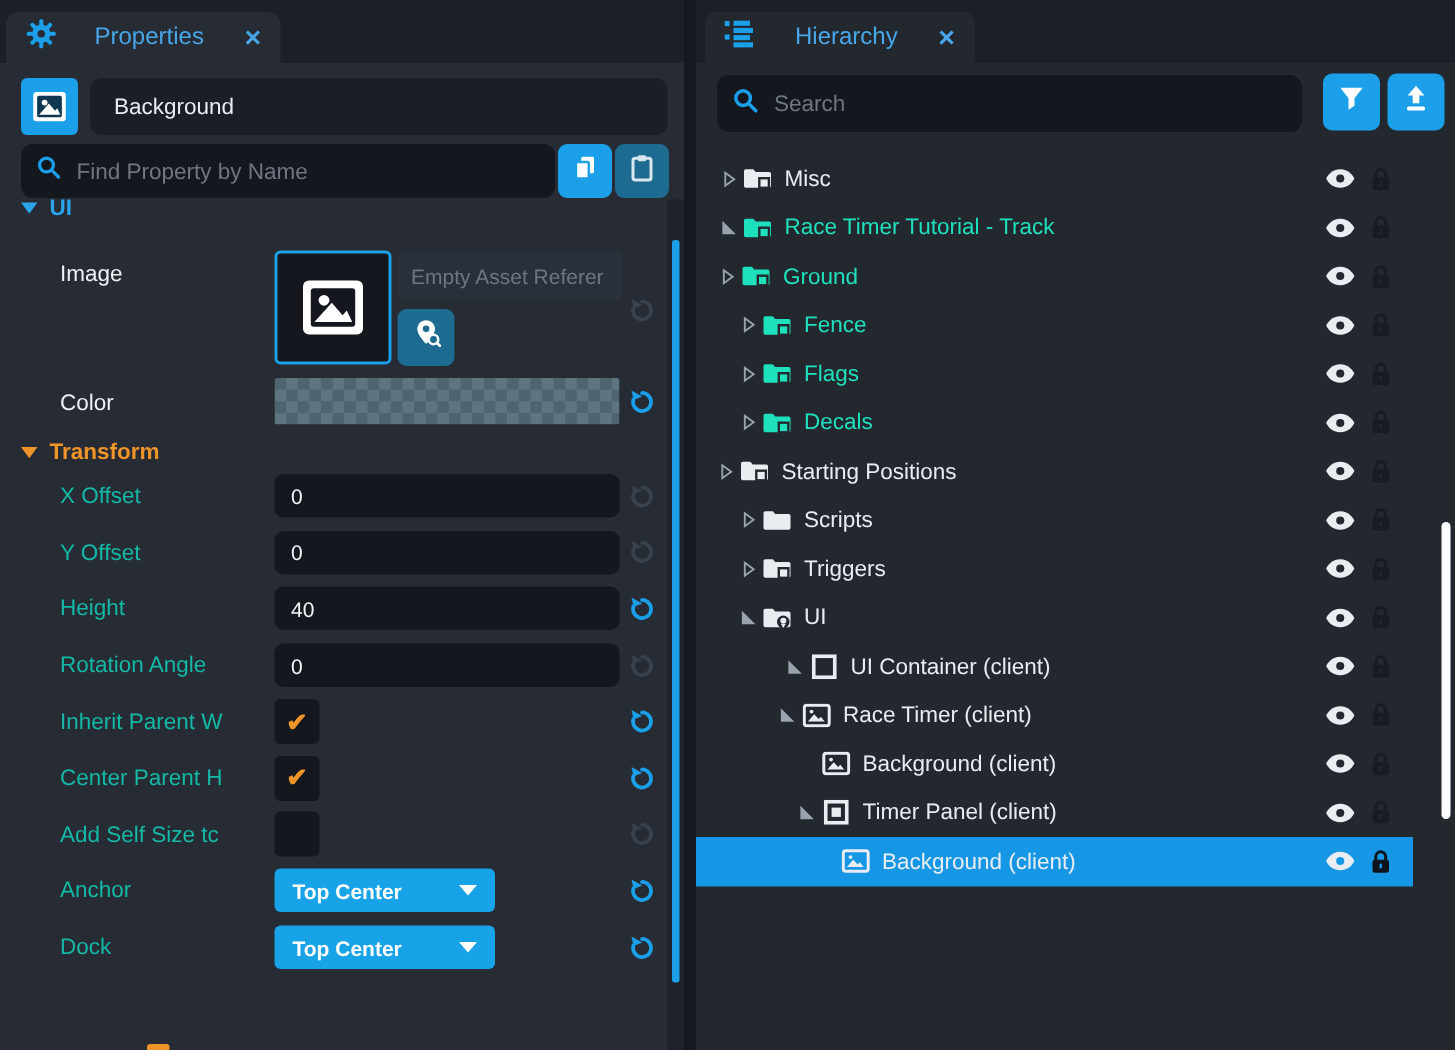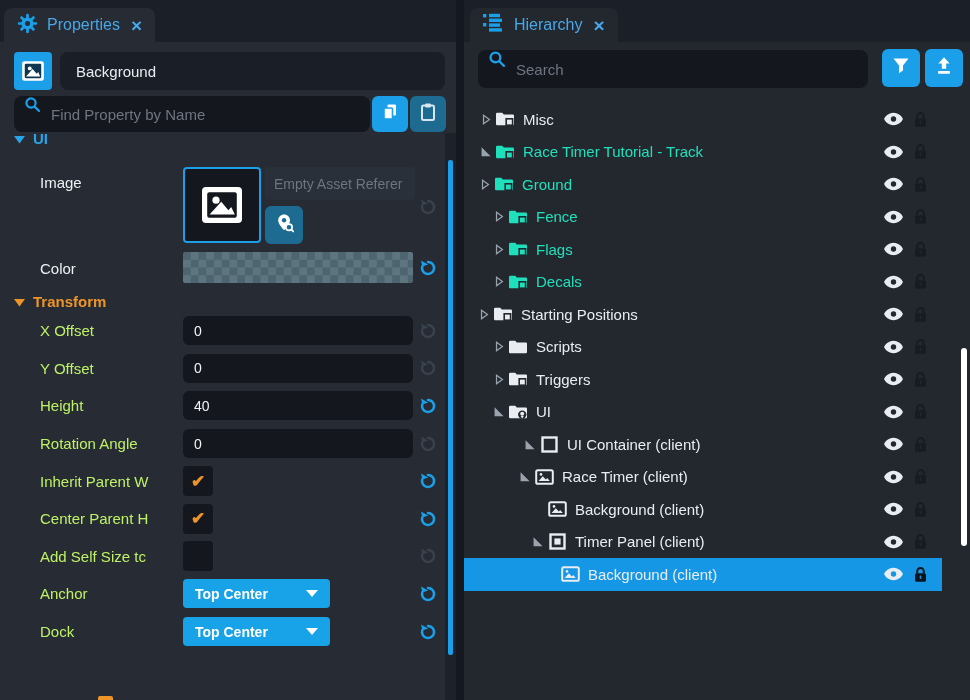--- a/index.html
+++ b/index.html
@@ -5,26 +5,26 @@
   html,body{margin:0;padding:0;background:#15181e;width:970px;height:700px;overflow:hidden;
     font-family:"Liberation Sans",sans-serif;-webkit-font-smoothing:antialiased;}
   *{box-sizing:border-box;}
   .panel{position:absolute;top:0;height:700px;background:#1b1f27;}
   .panelL{left:0;width:456px;}
   .panelR{left:464px;width:506px;}
   .pbody{position:absolute;left:0;right:0;top:42px;bottom:0;}
   .panelL .pbody{background:#262b34;}
   .panelR .pbody{background:#23282f;}
   .tab{position:absolute;top:8px;height:34px;border-radius:8px 8px 0 0;display:flex;align-items:center;
-    gap:9px;padding:0 13px;z-index:3;}
+    gap:25px;padding:0 13px;z-index:3;}
   .panelL .tab{left:4px;background:#262b34;}
   .panelR .tab{left:6px;background:#23282f;}
   .tablabel{color:#47a7e8;font-size:16px;}
   .tabclose{color:#47a7e8;font-size:19px;font-weight:bold;line-height:1;margin-left:2px;cursor:pointer;}
-  .ghostwrap{position:absolute;display:flex;gap:8px;background:#14171d;border-radius:8px;padding:0 10px;}
+  .ghostwrap{position:absolute;display:flex;align-items:center;gap:8px;background:#14171d;border-radius:8px;padding:0 10px;}
   input.ghost{background:transparent;border:none;outline:none;color:#e9edf1;font-size:15px;width:100%;
     font-family:"Liberation Sans",sans-serif;}
   input.ghost::placeholder{color:#6e7682;}
   .sqbtn{position:absolute;border-radius:6px;display:flex;align-items:center;justify-content:center;cursor:pointer;}
   .accbg{background:#1a9fe8;}
   .tealbg{background:#1d6b90;}
   
   .nameicon{position:absolute;left:14px;top:52px;width:38px;height:38px;background:#1a9fe8;border-radius:4px;
     display:flex;align-items:center;justify-content:center;}
   .namefield{position:absolute;left:60px;top:52px;width:385px;height:38px;background:#1a1e26;border-radius:8px;
@@ -32,21 +32,21 @@
   .sechdr{position:absolute;display:flex;align-items:center;gap:8px;font-weight:bold;font-size:15px;}
   .plabel{color:#eef1f4;font-size:15px;}
   .thumbbox{position:absolute;left:183px;top:167px;width:78px;height:76px;background:#14171d;
     border:2px solid #1a9fe8;border-radius:4px;display:flex;align-items:center;justify-content:center;}
   .emptychip{position:absolute;left:265px;top:167px;width:150px;height:33px;background:#2a303a;border-radius:4px;
     display:flex;align-items:center;padding:0 9px;overflow:hidden;white-space:nowrap;color:#6d7580;font-size:14px;}
   .swatch{position:absolute;left:183px;top:252px;width:230px;height:31px;border-radius:2px;
     background:repeating-conic-gradient(#5c757f 0% 25%, #4e646e 0% 50%) 0 0 / 15.5px 15.5px;}
   .prows{position:absolute;left:0;top:312px;width:456px;}
   .prow{position:relative;height:37.6px;display:flex;align-items:center;}
-  .prow .lbl{position:absolute;left:40px;width:140px;overflow:hidden;white-space:nowrap;color:#bef264;font-size:15px;}
+  .prow .lbl{position:absolute;left:40px;width:140px;overflow:hidden;white-space:nowrap;color:#14b8a6;font-size:15px;}
   .pinput{position:absolute;left:183px;width:230px;height:29px;background:#14171d;border-radius:6px;
     display:flex;align-items:center;padding:0 11px;color:#f2f5f7;font-size:14px;}
   .pcheck{position:absolute;left:183px;width:30px;height:30px;background:#14171d;border-radius:4px;
     display:flex;align-items:center;justify-content:center;color:#ee9428;font-size:17px;font-weight:bold;}
   .pdrop{position:absolute;left:183px;width:147px;height:29px;background:#18a2e8;border-radius:4px;
     display:flex;align-items:center;padding:0 12px;color:#fff;font-size:14px;font-weight:bold;}
   .pdrop .caret{margin-left:auto;width:0;height:0;border-left:6px solid transparent;
     border-right:6px solid transparent;border-top:7px solid #fff;}
   .reset{position:absolute;left:418px;width:20px;height:20px;display:flex;align-items:center;justify-content:center;cursor:pointer;}
   .sliver{position:absolute;left:98px;top:696px;width:15px;height:4px;background:#ee9428;border-radius:2px 2px 0 0;}

